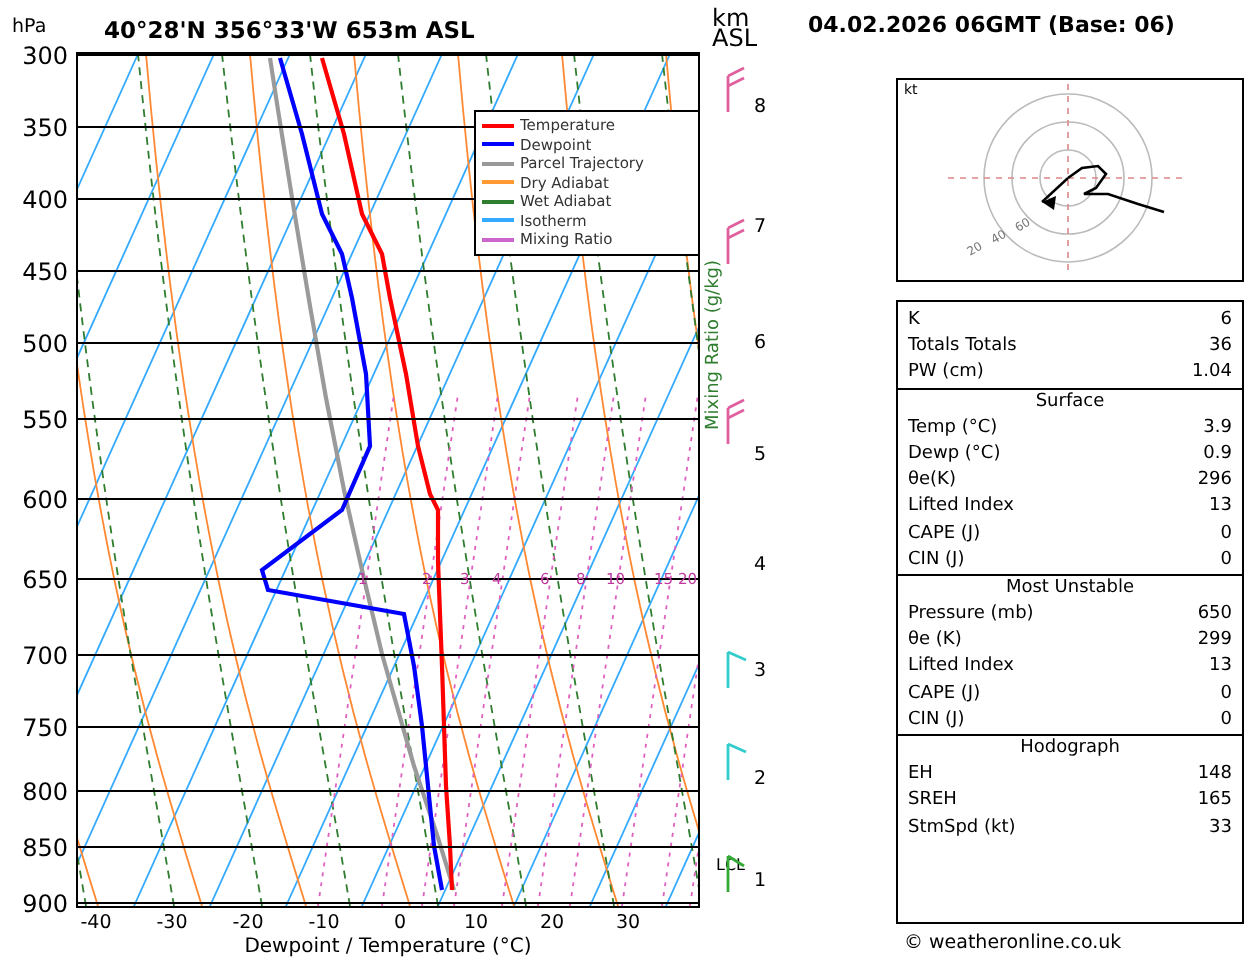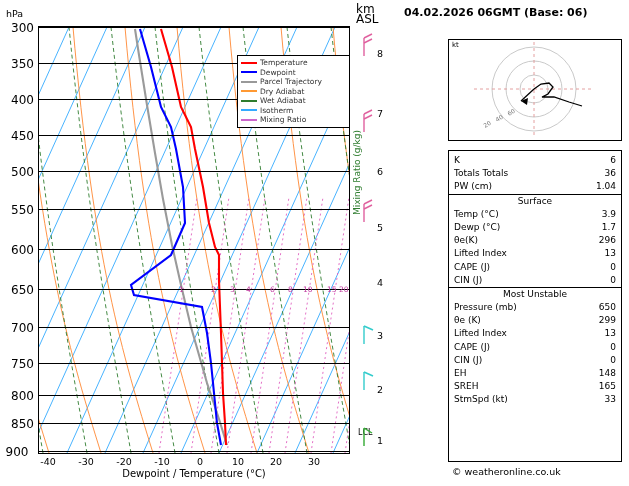--- a/index.html
+++ b/index.html
@@ -43,20 +43,21 @@
   .copy{font-size:10px;}
 </style>
 </head>
 <body>
 
 <div id="root">
 
   <div class="abs" id="skewt">
 
     <div class="hpa-label" style="left:6px;top:8px;">hPa</div>
+    <div id="title">40°28'N 356°33'W 653m ASL</div>
     <div id="kmtop">
       <div>km</div>
       <div>ASL</div>
     </div>
 
     <div class="abs" id="plotbox">
       <svg class="lines" width="310" height="426" viewBox="0 0 310 426">
 
         <g stroke="#33aaff" stroke-width="0.9" fill="none">
           <line x1="-200" y1="426" x2="-8" y2="0"></line>
@@ -179,21 +180,21 @@
     <div class="ticklabel" style="left:0px;top:93px;">400</div>
     <div class="ticklabel" style="left:0px;top:129px;">450</div>
     <div class="ticklabel" style="left:0px;top:165px;">500</div>
     <div class="ticklabel" style="left:0px;top:203px;">550</div>
     <div class="ticklabel" style="left:0px;top:243px;">600</div>
     <div class="ticklabel" style="left:0px;top:283px;">650</div>
     <div class="ticklabel" style="left:0px;top:321px;">700</div>
     <div class="ticklabel" style="left:0px;top:357px;">750</div>
     <div class="ticklabel" style="left:0px;top:389px;">800</div>
     <div class="ticklabel" style="left:0px;top:417px;">850</div>
-    <div class="ticklabel" style="left:0px;top:445px;text-align:center;">900</div>
+    <div class="ticklabel" style="left:0px;top:445px;">900</div>
 
     <div class="kmtick" style="left:377px;top:435px;">1</div>
     <div class="kmtick" style="left:377px;top:384px;">2</div>
     <div class="kmtick" style="left:377px;top:330px;">3</div>
     <div class="kmtick" style="left:377px;top:277px;">4</div>
     <div class="kmtick" style="left:377px;top:222px;">5</div>
     <div class="kmtick" style="left:377px;top:166px;">6</div>
     <div class="kmtick" style="left:377px;top:108px;">7</div>
     <div class="kmtick" style="left:377px;top:48px;">8</div>
 
@@ -273,21 +274,21 @@
         <span class="v">1.04</span>
       </div>
 
     <div class="section">Surface</div>
     <div class="trow">
         <span class="k">Temp (°C)</span>
         <span class="v">3.9</span>
       </div>
     <div class="trow">
         <span class="k">Dewp (°C)</span>
-        <span class="v">1.7</span>
+        <span class="v">0.9</span>
       </div>
     <div class="trow">
         <span class="k">θe(K)</span>
         <span class="v">296</span>
       </div>
     <div class="trow">
         <span class="k">Lifted Index</span>
         <span class="v">13</span>
       </div>
     <div class="trow">
@@ -314,20 +315,21 @@
       </div>
     <div class="trow">
         <span class="k">CAPE (J)</span>
         <span class="v">0</span>
       </div>
     <div class="trow">
         <span class="k">CIN (J)</span>
         <span class="v">0</span>
       </div>
 
+    <div class="section">Hodograph</div>
     <div class="trow">
         <span class="k">EH</span>
         <span class="v">148</span>
       </div>
     <div class="trow">
         <span class="k">SREH</span>
         <span class="v">165</span>
       </div>
     <div class="trow">
         <span class="k">StmSpd (kt)</span>

